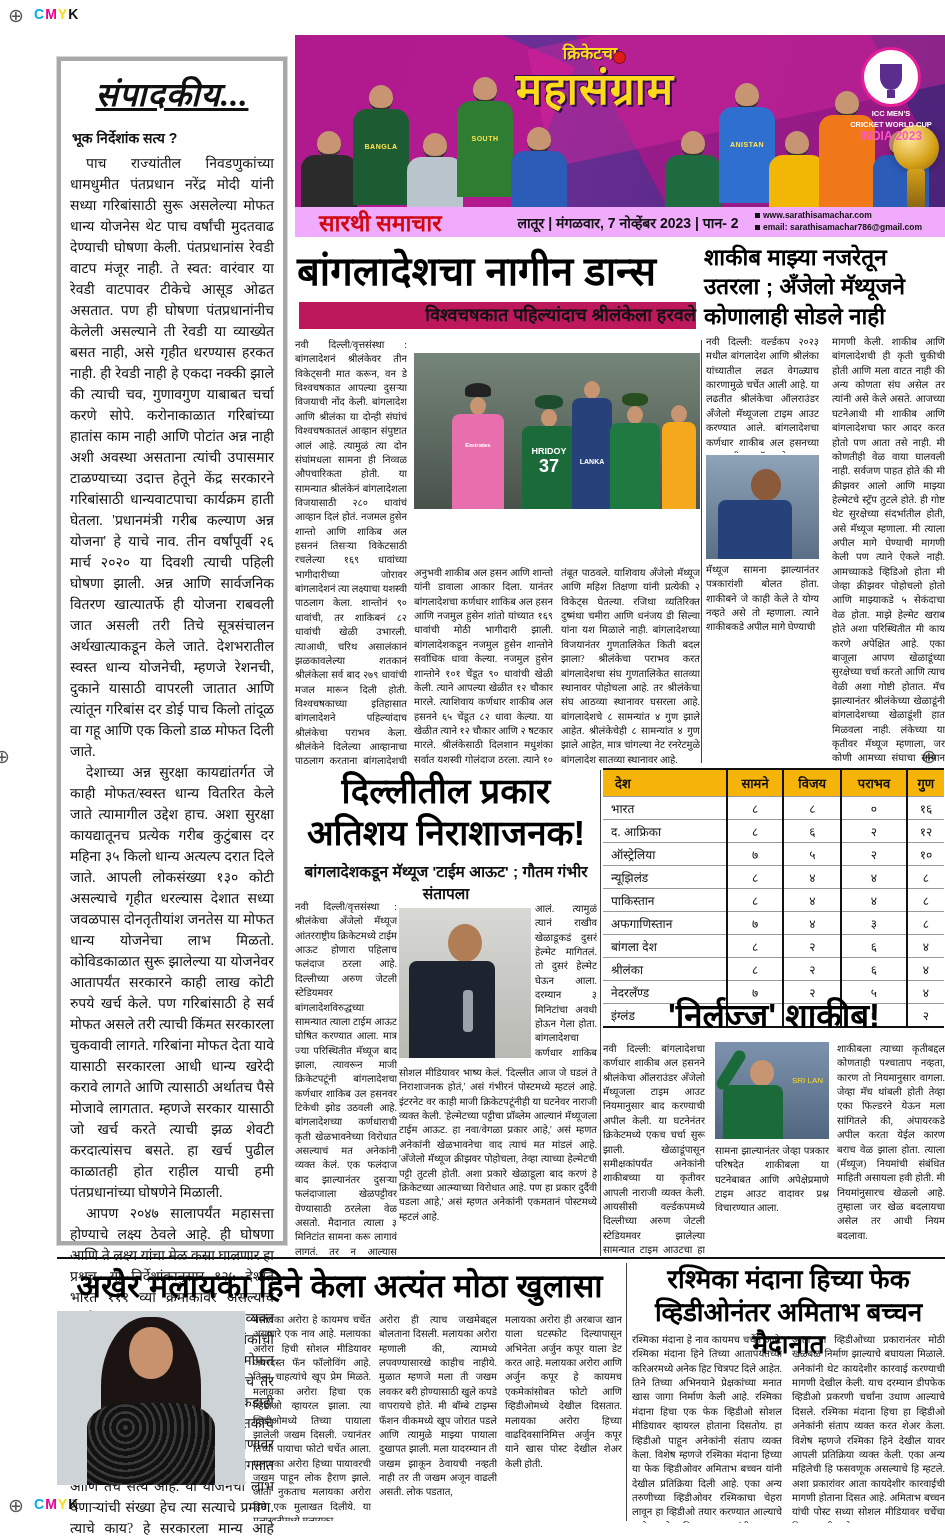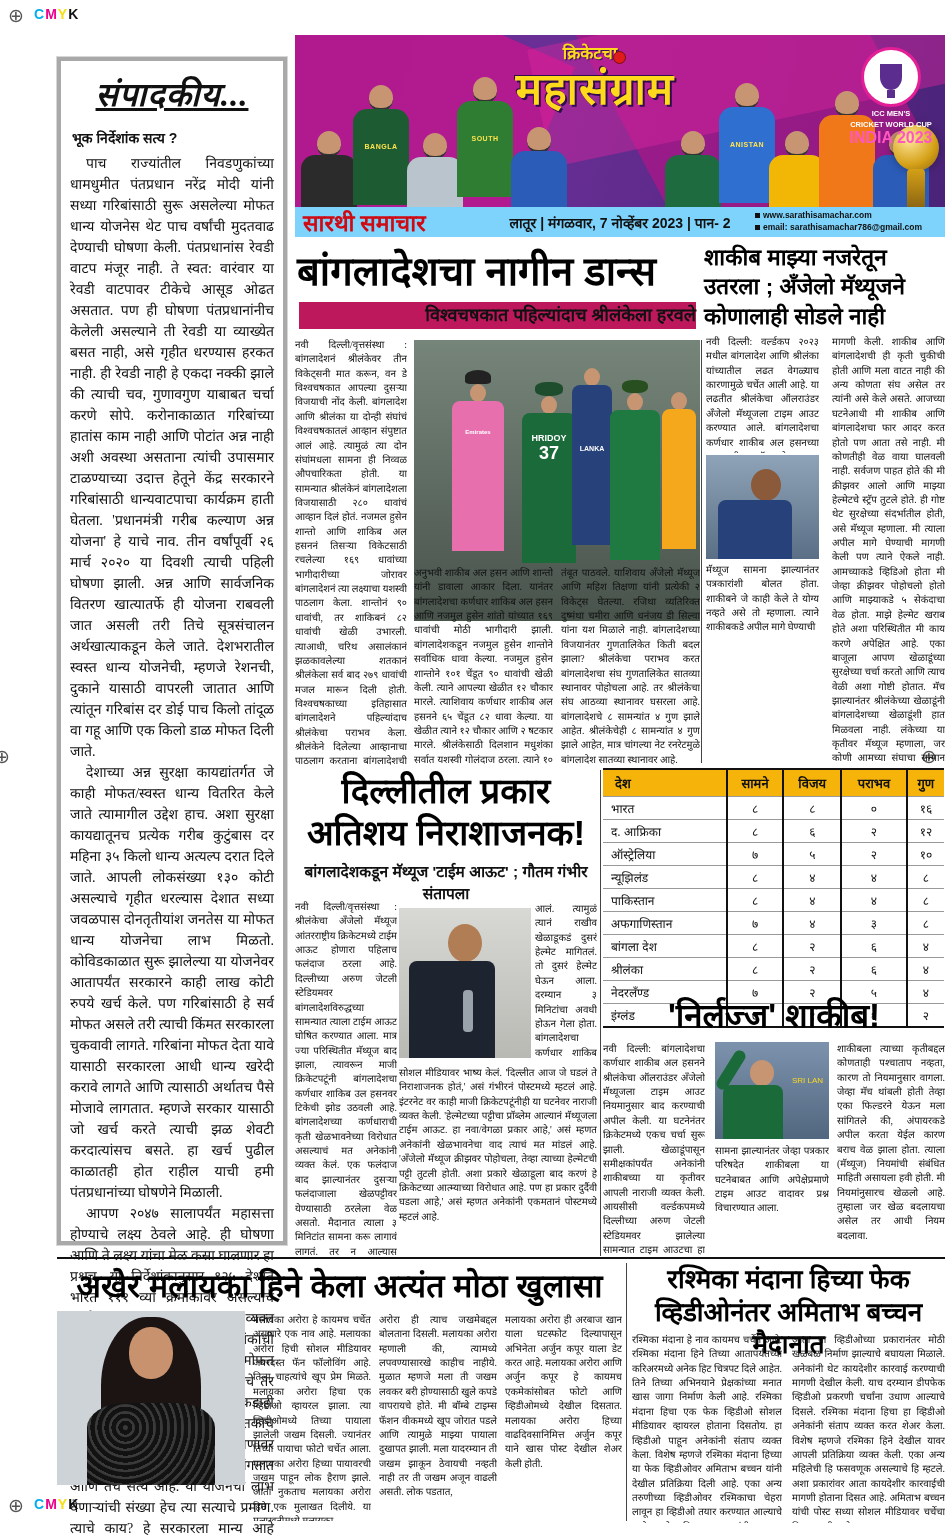--- a/index.html
+++ b/index.html
@@ -47,44 +47,44 @@
              color:#ffe34d; font-family:"Liberation Sans",sans-serif; font-weight:bold; font-size:7px; text-align:center; padding-top:34px; letter-spacing:.5px; }
   #trophy-ball { position:absolute; left:598px; top:90px; width:46px; height:46px; border-radius:50%;
     background:radial-gradient(circle at 35% 30%,#ffe79a,#d4a017 60%,#8a6410); box-shadow:0 0 10px #00000055; }
   #trophy-stem { position:absolute; left:612px; top:134px; width:18px; height:40px; background:linear-gradient(#d4a017,#8a6410); border-radius:4px; }
   #icc-badge { position:absolute; right:8px; top:12px; width:92px; text-align:center; font-family:"Liberation Sans",sans-serif; }
   #icc-circle { width:60px; height:60px; margin:0 auto; border-radius:50%; background:#fff; border:3px solid #e41e96;
     display:flex; align-items:center; justify-content:center; }
   #icc-cup { width:22px; height:26px; background:#5b2d8e; border-radius:0 0 50% 50%; position:relative; }
   #icc-cup:after { content:""; position:absolute; left:7px; bottom:-8px; width:8px; height:8px; background:#5b2d8e; }
   #icc-badge .l1,#icc-badge .l2 { color:#fff; font-weight:bold; font-size:7.5px; margin-top:2px; }
-  #icc-badge .l3 { color:#ff57c1; font-weight:bold; font-size:16px; }
-
-  
-  #masthead { position:absolute; left:295px; top:207px; width:650px; height:30px; background:#7dd3fc;
-    display:flex; align-items:center; }
+  #icc-badge .l3 { color:#ff57c1; font-weight:bold; font-size:12px; }
+
+  
+  #masthead { position:absolute; left:295px; top:207px; width:650px; height:30px; background:#f0abfc;
+    display:flex; align-items:center;padding-left:16px; }
   #masthead .paper { color:#cf0a12; font-weight:bold; font-size:23px; padding-left:8px; width:190px; font-family:"Liberation Serif",serif; }
   #masthead .dateline { flex:1; text-align:center; font-weight:bold; font-size:14px; font-family:"Liberation Sans",sans-serif; }
   #masthead .contact { width:190px; font-size:8.5px; font-weight:bold; font-family:"Liberation Sans",sans-serif; line-height:1.4; padding-right:4px; }
   #masthead .contact .sq { display:inline-block; width:5px; height:5px; background:#111; margin-right:3px; }
 
   
   .headline { font-family:"Liberation Sans",sans-serif; font-weight:bold; color:#000; }
   #lead-headline { position:absolute; left:297px; top:242px; width:402px; font-size:40px; white-space:nowrap; }
   #lead-subbar { position:absolute; left:299px; top:302px; width:397px; height:27px; background:#be185d;
     text-align:right; font-size:18px; font-weight:bold; font-family:"Liberation Sans",sans-serif; line-height:27px; }
   #shakib-headline { position:absolute; left:704px; top:243px; width:240px; font-size:22.5px; line-height:1.3; }
 
   .col { position:absolute; font-size:9.9px; line-height:1.45; text-align:justify; overflow:hidden; }
   .vrule { position:absolute; width:1px; background:#444; }
   .hrule { position:absolute; height:2px; background:#111; }
 
   
   #lead-zone { position:absolute; left:295px; top:338px; width:405px; height:427px; }
-  #match-photo { position:absolute; left:119px; top:2px; width:286px; height:281px;
+  #match-photo { position:absolute; left:119px; top:15px; width:286px; height:156px;
     background:linear-gradient(#76857a,#48534b); overflow:hidden;padding-left:36px; }
   .fig { position:absolute; }
   .fig .fh { width:16px; height:18px; border-radius:50%; background:#c89572; margin:0 auto; }
   .fig .fb { border-radius:8px 8px 0 0; margin-top:-1px; }
   #match-photo .jersey-label { color:#fff; font-family:"Liberation Sans",sans-serif; font-weight:bold; text-align:center; }
 
   
   #shakib-zone { position:absolute; left:706px; top:335px; width:239px; height:430px; }
   #mathews-photo { position:absolute; left:0; top:120px; width:113px; height:104px;
     background:linear-gradient(#8fa3b8,#5a6f85); overflow:hidden; }

